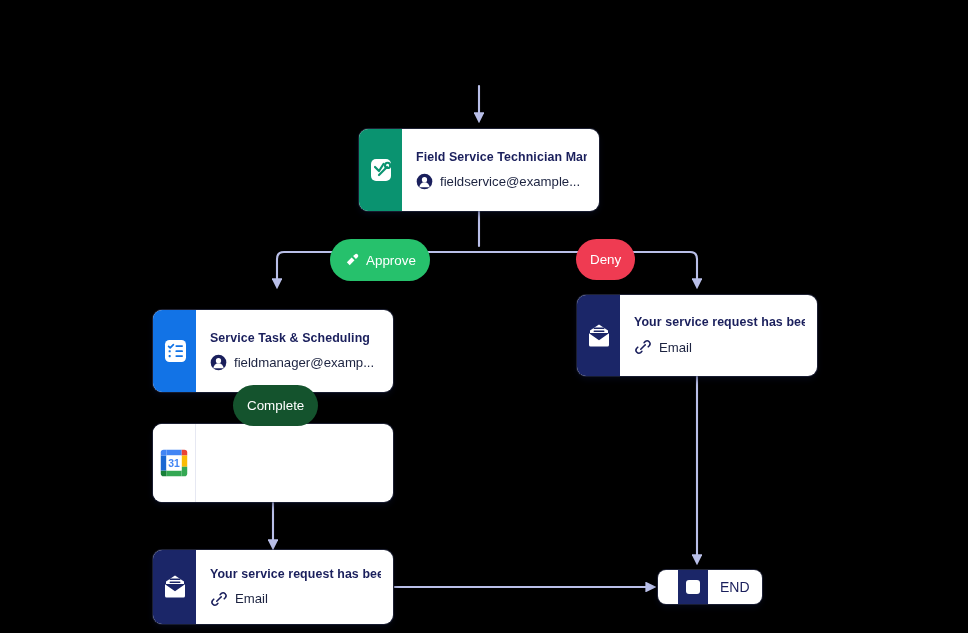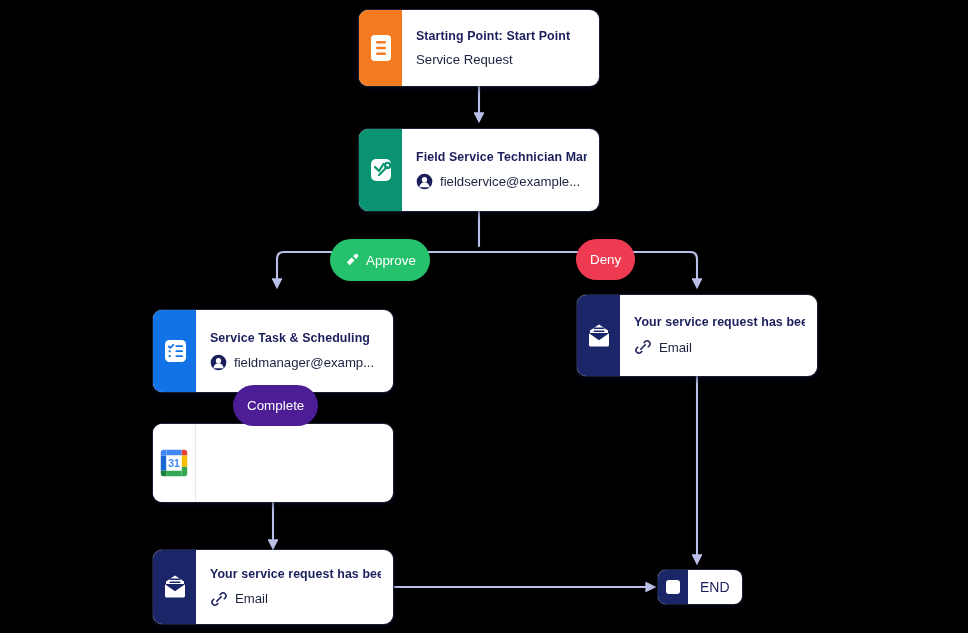--- a/index.html
+++ b/index.html
@@ -82,21 +82,21 @@
     gap: 6px;
     padding: 13px 14px;
     border-radius: 999px;
     font-size: 13.4px;
     color: #ffffff;
     z-index: 8;
     white-space: nowrap;
   }
   .badge-approve { background: #26c16c; }
   .badge-deny    { background: #ef3b52; }
-  .badge-complete{ background: #4c1d95; }
+  .badge-complete{ background: #14532d; }
 
   
   .cs-btn {
     display: flex;
     align-items: center;
     justify-content: center;
     gap: 9px;
     border: 1px solid #b9c6f0;
     background: #fafbff;
     border-radius: 7px;
@@ -165,38 +165,20 @@
       <path d="M 273 377 L 273 418" marker-end="url(#arrow)"></path>
 
       <path d="M 273 503 L 273 547" marker-end="url(#arrow)"></path>
 
       <path d="M 395 587 L 653 587" marker-end="url(#arrow)"></path>
 
       <path d="M 697 376 L 697 562" marker-end="url(#arrow)"></path>
     </g>
   </svg>
 
-  <div class="node" style="left:359px; top:10px; width:240px; height:76px;">
-    <div class="iconpane pane-orange">
-      <span>
-        <svg class="gi" width="28" height="32" viewBox="0 0 28 32">
-          <rect x="4" y="3" width="20" height="26" rx="4" fill="#ffffff"></rect>
-          <rect x="9" y="9" width="10" height="2.6" rx="1.3" fill="#f47b20"></rect>
-          <rect x="9" y="14.7" width="10" height="2.6" rx="1.3" fill="#f47b20"></rect>
-          <rect x="9" y="20.4" width="10" height="2.6" rx="1.3" fill="#f47b20"></rect>
-        </svg>
-      </span>
-    </div>
-    <div class="body">
-      <div class="title">Starting Point: Start Point</div>
-      <div class="sub">
-        <span class="subtext">Service Request</span>
-      </div>
-    </div>
-  </div>
 
   <div class="node" style="left:359px; top:129px; width:240px; height:82px;">
     <div class="iconpane pane-teal">
       <span>
         <svg class="gi" width="30" height="32" viewBox="0 0 30 32">
           <rect x="5" y="5" width="20" height="22" rx="5" fill="#ffffff"></rect>
           <path d="M9 13 L13 17 L17.5 10" stroke="#0a9370" stroke-width="2.2" fill="none" stroke-linecap="round" stroke-linejoin="round"></path>
           <path d="M13 21 L21 13" stroke="#0a9370" stroke-width="2.2" stroke-linecap="round"></path>
           <circle cx="21.6" cy="11.4" r="2.6" fill="none" stroke="#0a9370" stroke-width="2.1"></circle>
         </svg>
@@ -329,20 +311,20 @@
             <path d="M7.5 12.5 L12.5 7.5" stroke="#1a1f5c" stroke-width="1.7" stroke-linecap="round"></path>
             <path d="M11.2 5.2 L12.6 3.8 a3.3 3.3 0 0 1 4.6 4.6 L15.8 9.8" stroke="#1a1f5c" stroke-width="1.7" fill="none" stroke-linecap="round"></path>
             <path d="M8.8 14.8 L7.4 16.2 a3.3 3.3 0 0 1 -4.6 -4.6 L4.2 10.2" stroke="#1a1f5c" stroke-width="1.7" fill="none" stroke-linecap="round"></path>
           </svg>
         </span>
         <span class="subtext">Email</span>
       </div>
     </div>
   </div>
 
-  <div class="endnode" style="left:658px; top:570px;">
+  <div class="endnode" style="left:658px; top:570px;padding-left:20px;">
     <div class="endsq">
         <i></i>
       </div>
     <div class="endlabel">END</div>
   </div>
 
 </div>
 
 </body></html>

